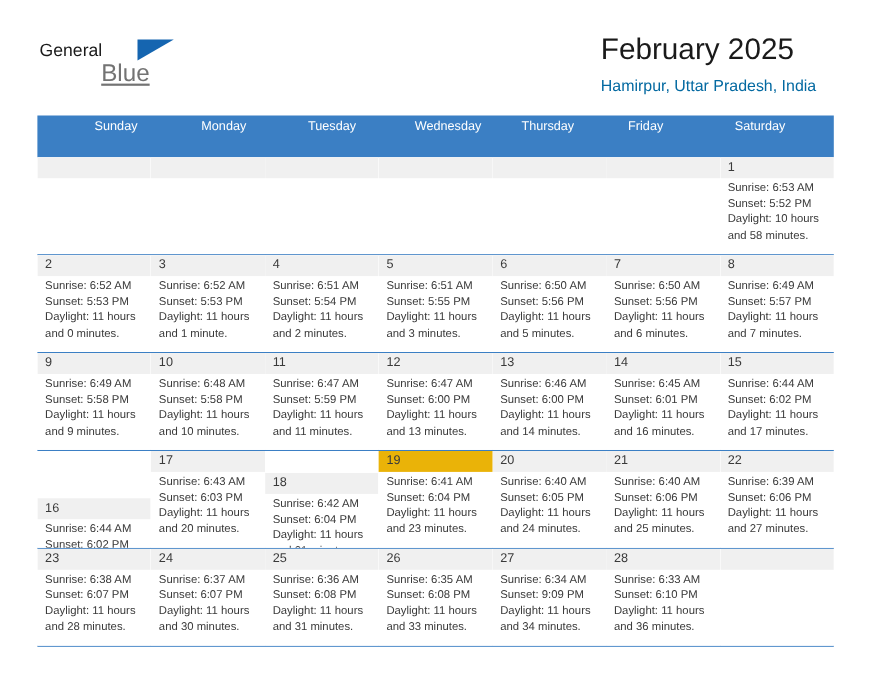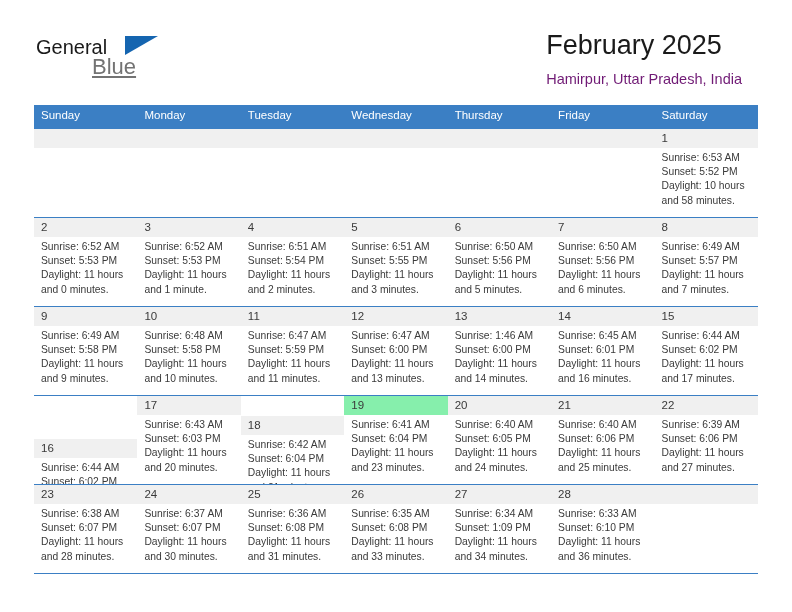--- a/index.html
+++ b/index.html
@@ -29,21 +29,21 @@
     position: absolute;
     left: 0;
     top: 6px;
     width: 200px;
     height: 56px;
   }
   .logo-general {
     position: absolute;
     left: 2px;
     top: 0px;
-    font-size: 20px;
+    font-size: 16px;
     color: #1a1a1a;
     letter-spacing: 0px;
     line-height: 26px;
     font-weight: 400;
   }
   .logo-triangle {
     position: absolute;
     left: 91px;
     top: 2px;
     width: 0;
@@ -70,37 +70,38 @@
   }
   .month-title {
     font-size: 27px;
     color: #1a1a1a;
     line-height: 34px;
     font-weight: 400;
     white-space: nowrap;
   }
   .location {
     font-size: 14.5px;
-    color: #701a75;
+    color: #0369a1;
     line-height: 22px;
     margin-top: 6px;
     white-space: nowrap;
   }
 
   
   .calendar {
     position: absolute;
     left: 34px;
     top: 105px;
     width: 724px;
   }
   .weekday-row {
     display: flex;
     background: #3b7fc4;
-    height: 24px;
+    height: 38px;
+    padding-left: 45px;
   }
   .weekday {
     flex: 1 1 0;
     color: #ffffff;
     font-size: 11.5px;
     line-height: 21px;
     padding-left: 7px;
     white-space: nowrap;
     overflow: hidden;
   }
@@ -291,21 +292,21 @@
             <div class="day-info">
               <div>Sunrise: 6:47 AM</div>
               <div>Sunset: 6:00 PM</div>
               <div>Daylight: 11 hours</div>
               <div>and 13 minutes.</div>
             </div>
           </div>
           <div class="day-cell">
             <div class="day-number-band" style="background: rgb(240, 240, 240);">13</div>
             <div class="day-info">
-              <div>Sunrise: 1:46 AM</div>
+              <div>Sunrise: 6:46 AM</div>
               <div>Sunset: 6:00 PM</div>
               <div>Daylight: 11 hours</div>
               <div>and 14 minutes.</div>
             </div>
           </div>
           <div class="day-cell">
             <div class="day-number-band" style="background: rgb(240, 240, 240);">14</div>
             <div class="day-info">
               <div>Sunrise: 6:45 AM</div>
               <div>Sunset: 6:01 PM</div>
@@ -345,21 +346,21 @@
           <div class="day-cell">
             <div class="day-number-band" style="background: rgb(240, 240, 240); margin-top: 20px;">18</div>
             <div class="day-info">
               <div>Sunrise: 6:42 AM</div>
               <div>Sunset: 6:04 PM</div>
               <div>Daylight: 11 hours</div>
               <div>and 21 minutes.</div>
             </div>
           </div>
           <div class="day-cell">
-            <div class="day-number-band" style="background: #86efac;">19</div>
+            <div class="day-number-band" style="background: #eab308;">19</div>
             <div class="day-info">
               <div>Sunrise: 6:41 AM</div>
               <div>Sunset: 6:04 PM</div>
               <div>Daylight: 11 hours</div>
               <div>and 23 minutes.</div>
             </div>
           </div>
           <div class="day-cell">
             <div class="day-number-band" style="background: rgb(240, 240, 240);">20</div>
             <div class="day-info">
@@ -422,21 +423,21 @@
               <div>Sunrise: 6:35 AM</div>
               <div>Sunset: 6:08 PM</div>
               <div>Daylight: 11 hours</div>
               <div>and 33 minutes.</div>
             </div>
           </div>
           <div class="day-cell">
             <div class="day-number-band" style="background: rgb(240, 240, 240);">27</div>
             <div class="day-info">
               <div>Sunrise: 6:34 AM</div>
-              <div>Sunset: 1:09 PM</div>
+              <div>Sunset: 9:09 PM</div>
               <div>Daylight: 11 hours</div>
               <div>and 34 minutes.</div>
             </div>
           </div>
           <div class="day-cell">
             <div class="day-number-band" style="background: rgb(240, 240, 240);">28</div>
             <div class="day-info">
               <div>Sunrise: 6:33 AM</div>
               <div>Sunset: 6:10 PM</div>
               <div>Daylight: 11 hours</div>

